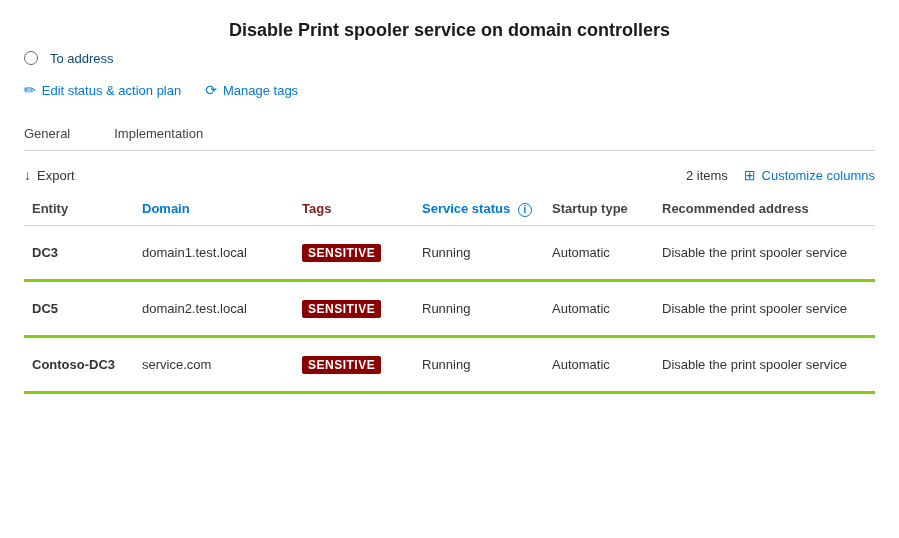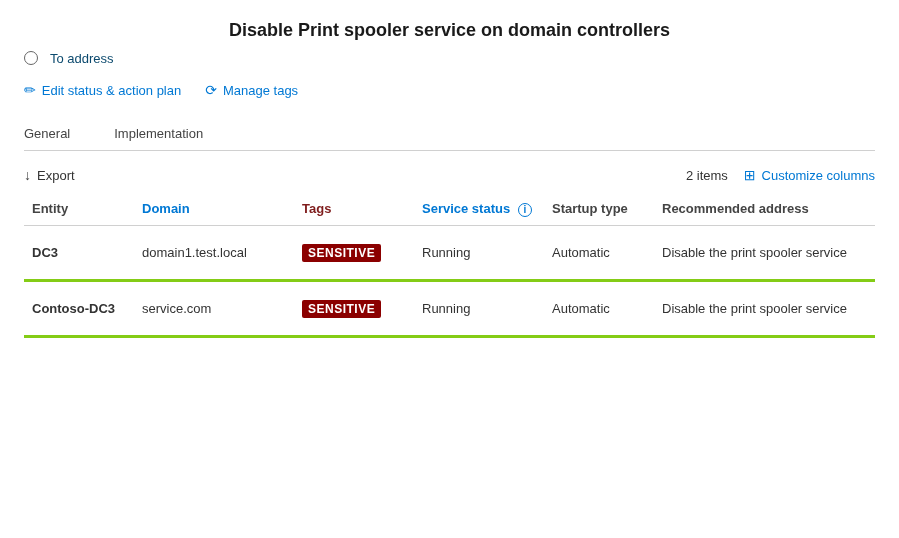--- a/index.html
+++ b/index.html
@@ -224,20 +224,28 @@
       </th>
       <th class="th-actions">
         <span>Recommended address</span>
       </th>
     </tr>
   </thead>
   <tbody id="table-body">
   <tr>
         <td>DC3</td>
         <td>domain1.test.local</td>
+        <td><span class="sensitive-badge">SENSITIVE</span></td>
+        <td>Running</td>
+        <td>Automatic</td>
+        <td>Disable the print spooler service</td>
+      </tr>
+      <tr>
+        <td>DC5</td>
+        <td>domain2.test.local</td>
         <td><span class="sensitive-badge">SENSITIVE</span></td>
         <td>Running</td>
         <td>Automatic</td>
         <td>Disable the print spooler service</td>
       </tr>
       <tr>
         <td>Contoso-DC3</td>
         <td>service.com</td>
         <td><span class="sensitive-badge">SENSITIVE</span></td>
         <td>Running</td>

